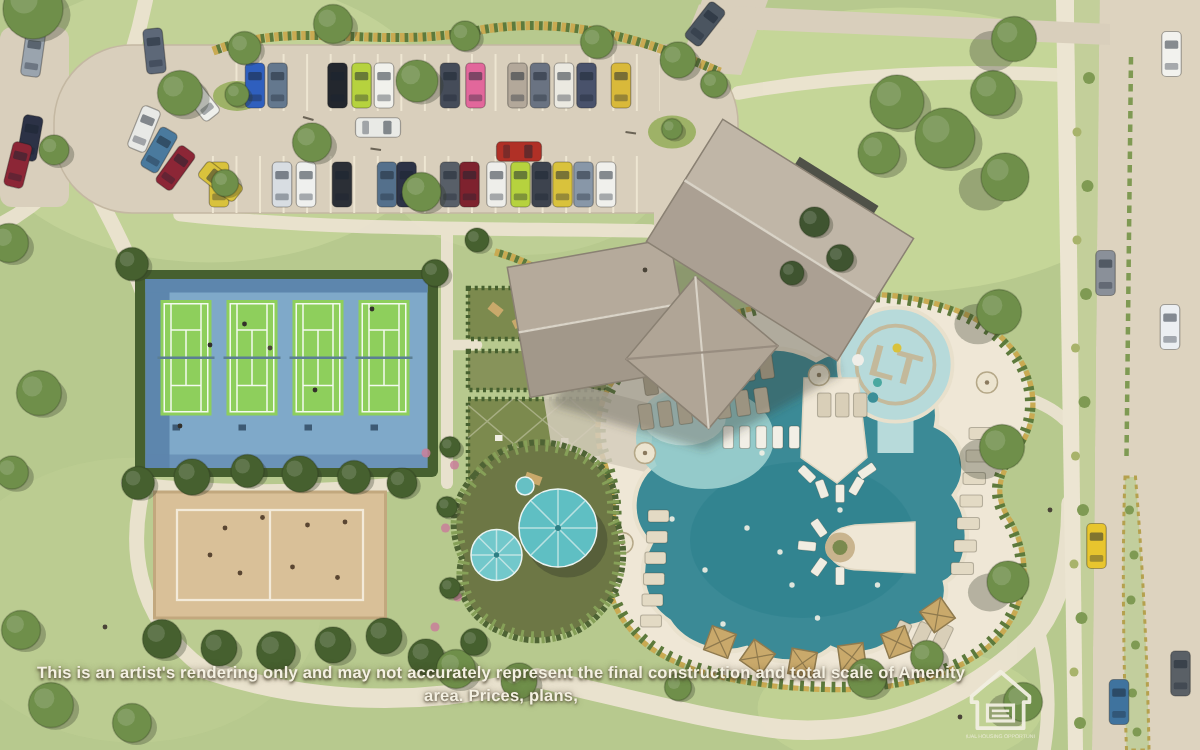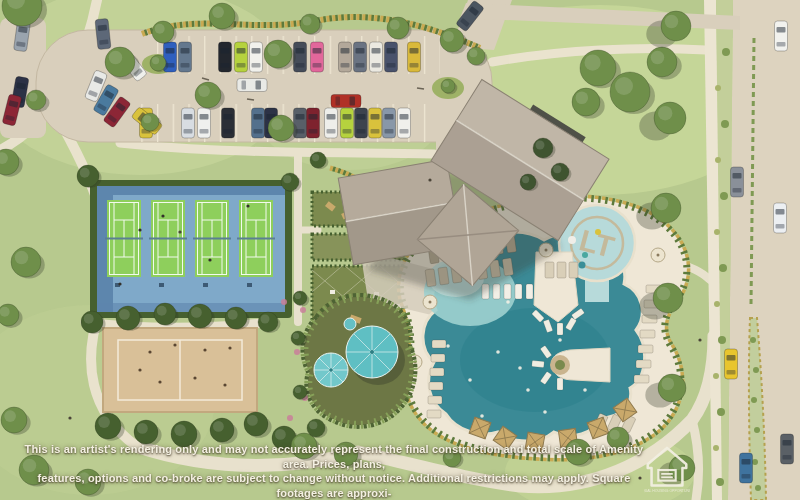--- a/index.html
+++ b/index.html
@@ -943,21 +943,20 @@
         <circle cx="180" cy="232" r="1.6" fill="#4a4438"></circle>
         <circle cx="70" cy="418" r="1.6" fill="#4a4438"></circle>
         <circle cx="640" cy="478" r="1.6" fill="#4a4438"></circle>
         <circle cx="700" cy="340" r="1.6" fill="#4a4438"></circle>
         <circle cx="430" cy="180" r="1.6" fill="#4a4438"></circle>
       </g>
 </svg>
 
 <div class="disclaimer">
   <div>This is an artist's rendering only and may not accurately represent the final construction and total scale of Amenity area. Prices, plans,</div>
-  <div>features, options and co-broke are subject to change without notice. Additional restrictions may apply. Square footages are approxi-</div>
 
 </div>
 
 <svg class="eho" viewBox="0 0 46 56">
   <path d="M23 4 L43 21 L43 25 L39 25 L39 43 L7 43 L7 25 L3 25 L3 21 Z" fill="none" stroke="#f2efe2" stroke-width="2.6" stroke-linejoin="round"></path>
   <rect x="14" y="27" width="18" height="11" fill="none" stroke="#f2efe2" stroke-width="2.2"></rect>
   <line x1="17" y1="31" x2="29" y2="31" stroke="#f2efe2" stroke-width="1.8"></line>
   <line x1="17" y1="34.5" x2="29" y2="34.5" stroke="#f2efe2" stroke-width="1.8"></line>
   <text x="23" y="50" font-size="3.6" text-anchor="middle" fill="#f2efe2" opacity=".85" font-family="Liberation Sans, sans-serif">EQUAL HOUSING OPPORTUNITY</text>
 </svg>

